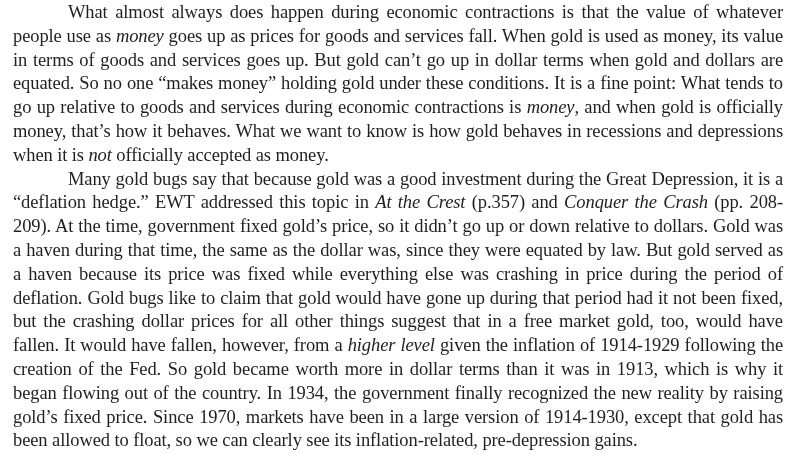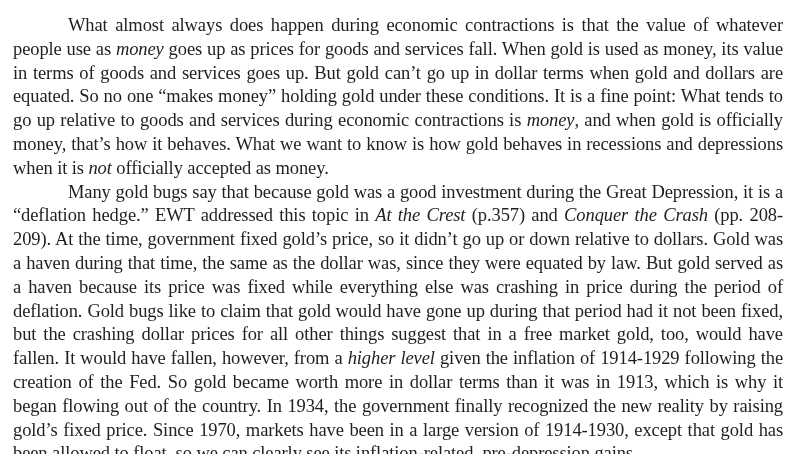--- a/index.html
+++ b/index.html
@@ -4,21 +4,21 @@
 <style>
   html, body {
     margin: 0;
     padding: 0;
     background: #ffffff;
   }
   .page {
     width: 803px;
     height: 454px;
     box-sizing: border-box;
-    padding: 14px 20px 0 13px;
+    padding: 1px 20px 0 13px;
     background: #ffffff;
     overflow: hidden;
   }
   .body-text p {
     margin: 0;
     padding: 0;
     text-indent: 55px;
     text-align: justify;
     font-family: "Liberation Serif", "DejaVu Serif", serif;
     font-size: 18.5px;

